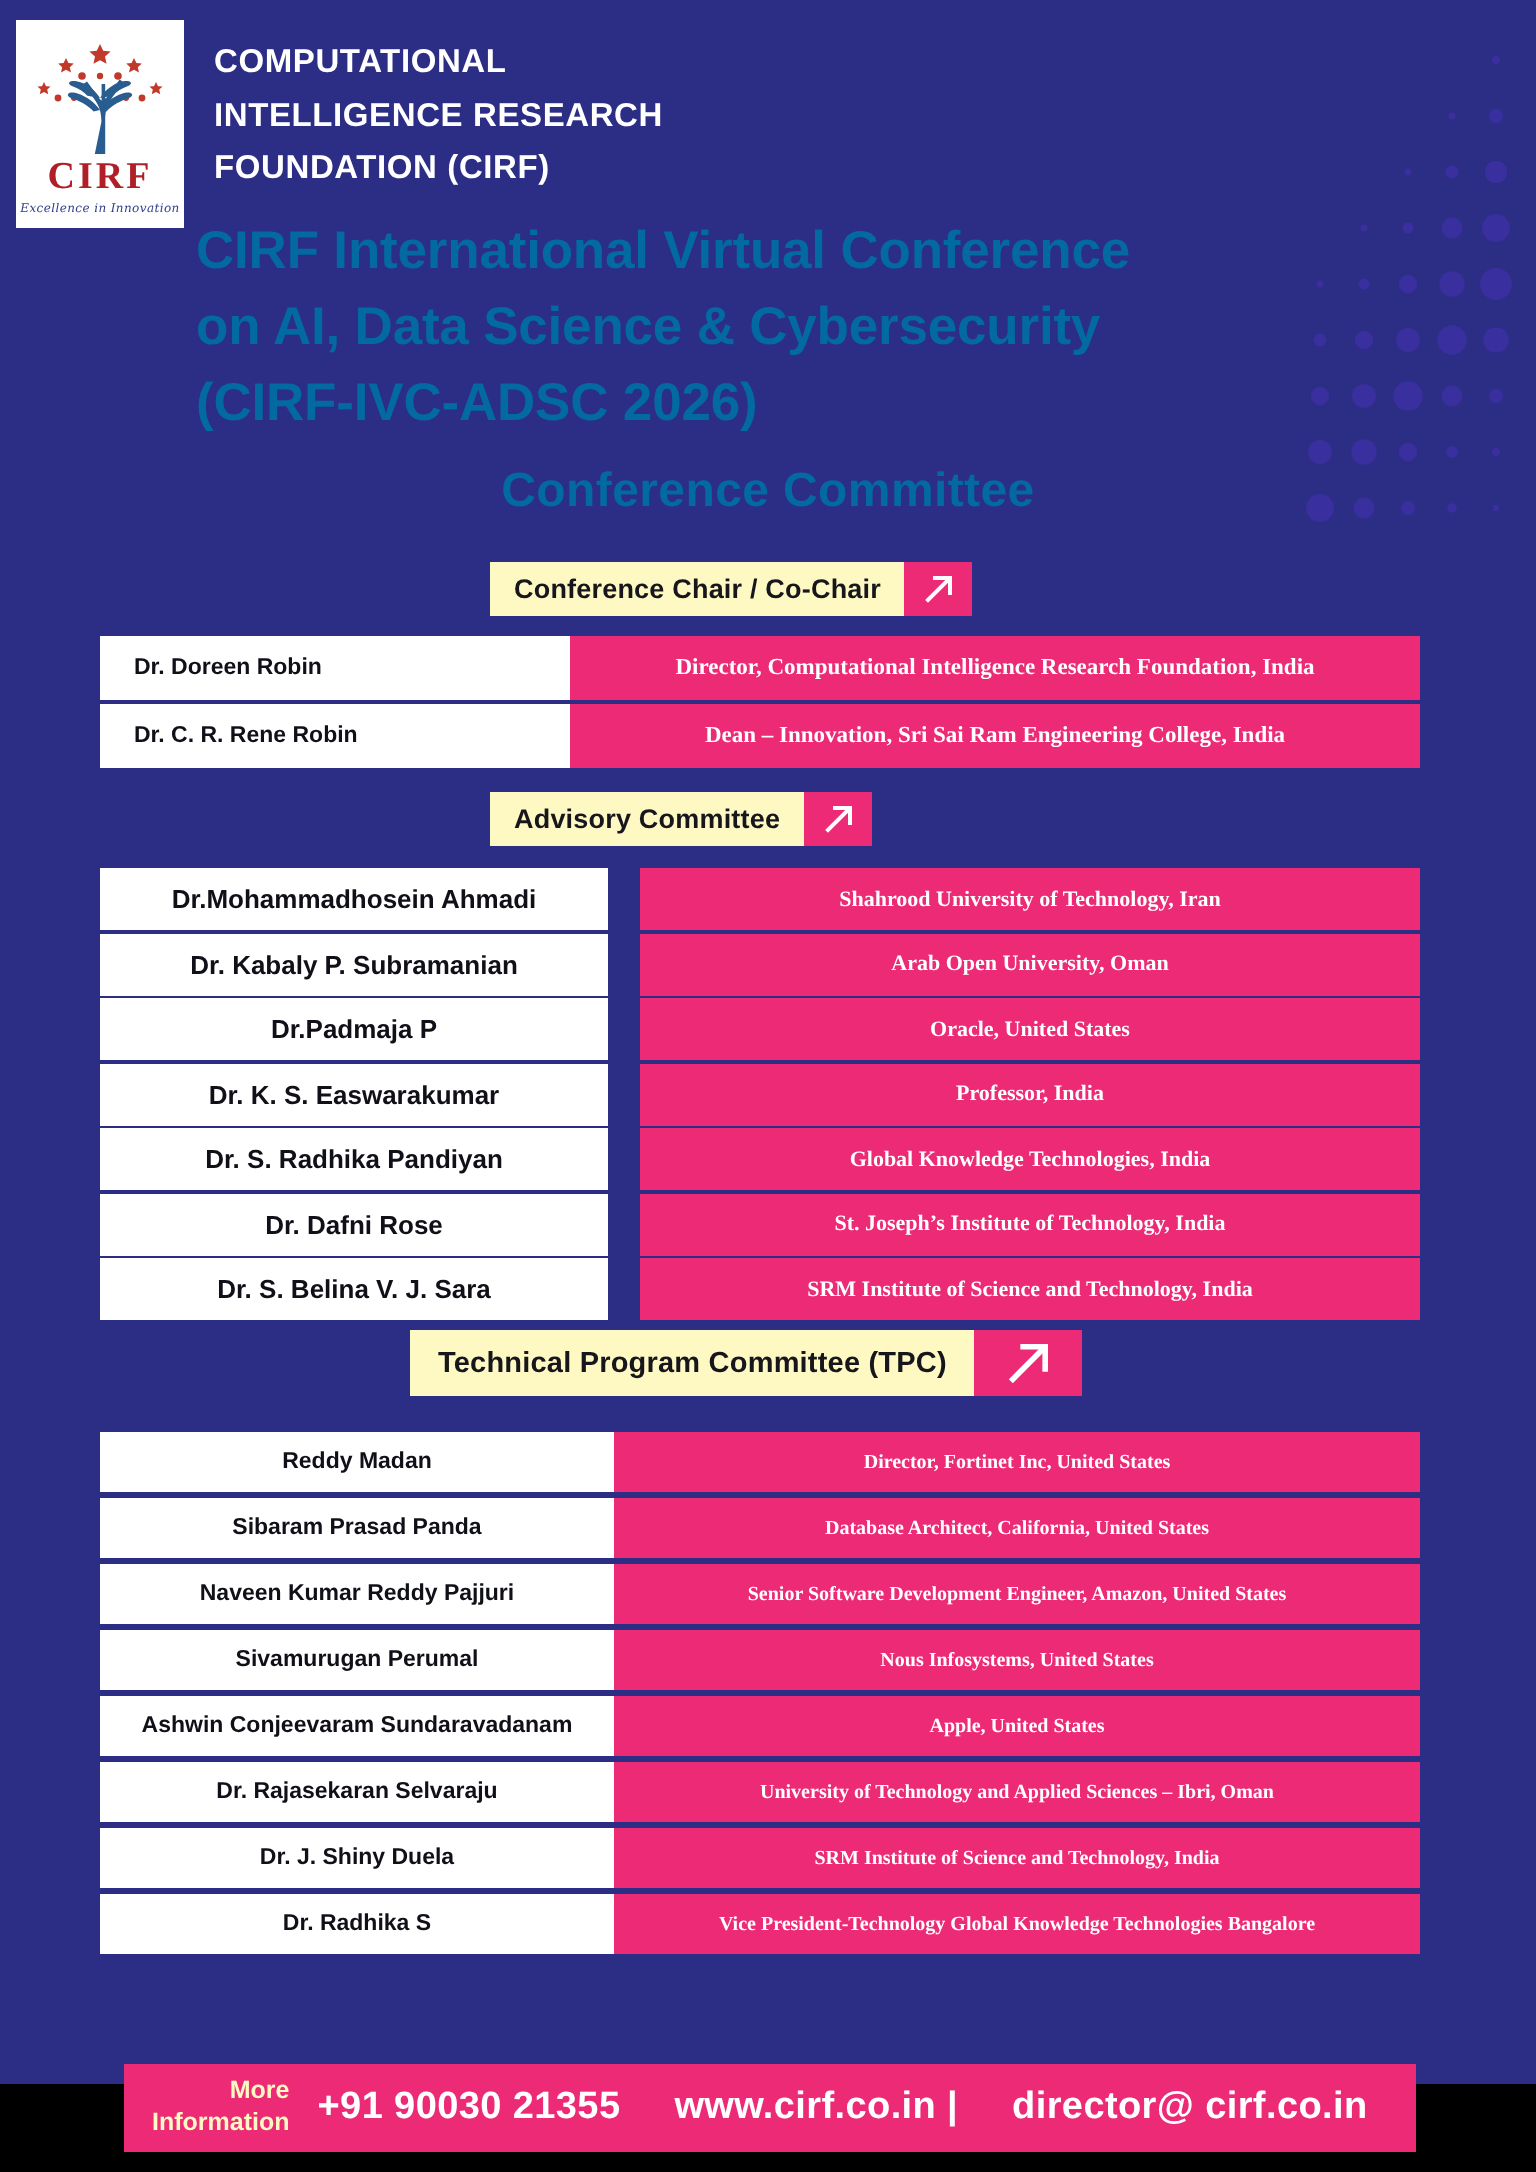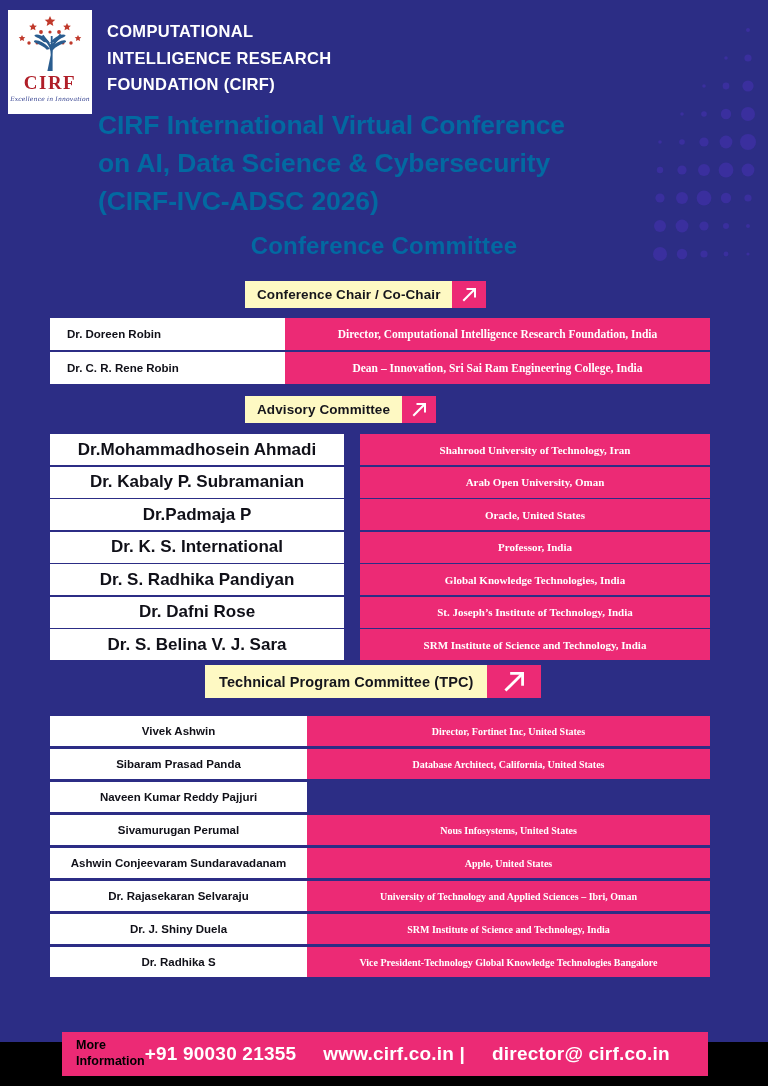--- a/index.html
+++ b/index.html
@@ -49,21 +49,21 @@
   .logo-box {
     position: absolute;
     left: 8px;
     top: 10px;
     width: 84px;
     height: 104px;
     background: #ffffff;
     display: flex;
     flex-direction: column;
     align-items: center;
-    justify-content: flex-start;
+    justify-content: center;
     padding-top: 3px;
     box-sizing: border-box;
   }
   .logo-svg { display:block; }
   .logo-word {
     font-family: "Liberation Serif", serif;
     color: #b01e28;
     font-size: 19px;
     font-weight: bold;
     letter-spacing: 1.5px;
@@ -177,21 +177,21 @@
   
   #chair-rows { left: 50px; top: 318px; width: 660px; }
   #chair-rows .row { height: 32px; margin-bottom: 2px; }
   #chair-rows .name { width: 235px; font-size: 11.5px; padding-left: 17px; }
   #chair-rows .aff { font-size: 11.5px; }
 
   
   #adv-rows { left: 50px; top: 434px; width: 660px; }
   #adv-rows .row { height: 31px; margin-bottom: 1.5px; }
   #adv-rows .name {
-    width: 294px; font-size: 17px;
+    width: 254px; font-size: 13px;
     justify-content: center; text-align: center; padding: 0 4px;
   }
   #adv-rows .aff { font-size: 11px; margin-left: 16px; }
 
   
   #tpc-rows { left: 50px; top: 716px; width: 660px; }
   #tpc-rows .row { height: 30px; margin-bottom: 3px; }
   #tpc-rows .name {
     width: 257px; font-size: 11.5px;
     justify-content: center; text-align: center; padding: 0 3px;
@@ -205,25 +205,27 @@
     top: 1032px;
     width: 646px;
     height: 44px;
     background: #ec2a75;
     display: flex;
     align-items: center;
     padding-left: 14px;
     box-sizing: border-box;
   }
   .footer .more {
-    color: #000000;
+    color: #fef9c3;
     font-size: 12.5px;
     font-weight: bold;
     line-height: 1.25;
     white-space: nowrap;
+    margin-right: 14px;
+    text-align: right;
   }
   .footer .contact {
     color: #ffffff;
     font-size: 19px;
     font-weight: bold;
     letter-spacing: .2px;
     white-space: nowrap;
   }
   .footer .contact .gap { display:inline-block; width: 16px; }
 </style>
@@ -359,21 +361,21 @@
       </div>
       <div class="row">
         <div class="name">Dr. Kabaly P. Subramanian</div>
         <div class="aff">Arab Open University, Oman</div>
       </div>
       <div class="row">
         <div class="name">Dr.Padmaja P</div>
         <div class="aff">Oracle, United States</div>
       </div>
       <div class="row">
-        <div class="name">Dr. K. S. International</div>
+        <div class="name">Dr. K. S. Easwarakumar</div>
         <div class="aff">Professor, India</div>
       </div>
       <div class="row">
         <div class="name">Dr. S. Radhika Pandiyan</div>
         <div class="aff">Global Knowledge Technologies, India</div>
       </div>
       <div class="row">
         <div class="name">Dr. Dafni Rose</div>
         <div class="aff">St. Joseph’s Institute of Technology, India</div>
       </div>
@@ -389,29 +391,30 @@
       <svg width="25" height="25" viewBox="0 0 17 17" xmlns="http://www.w3.org/2000/svg">
         <g stroke="#ffffff" stroke-width="1.9" fill="none" stroke-linecap="square">
           <line x1="3" y1="14" x2="13.5" y2="3.5"></line>
           <polyline points="6.5,3 14,3 14,10.5" stroke-linejoin="miter"></polyline>
         </g>
       </svg>
     </div>
   </div>
   <div class="rows" id="tpc-rows">
       <div class="row">
-        <div class="name">Vivek Ashwin</div>
+        <div class="name">Reddy Madan</div>
         <div class="aff">Director, Fortinet Inc, United States</div>
       </div>
       <div class="row">
         <div class="name">Sibaram Prasad Panda</div>
         <div class="aff">Database Architect, California, United States</div>
       </div>
       <div class="row">
         <div class="name">Naveen Kumar Reddy Pajjuri</div>
+        <div class="aff">Senior Software Development Engineer, Amazon, United States</div>
       </div>
       <div class="row">
         <div class="name">Sivamurugan Perumal</div>
         <div class="aff">Nous Infosystems, United States</div>
       </div>
       <div class="row">
         <div class="name">Ashwin Conjeevaram Sundaravadanam</div>
         <div class="aff">Apple, United States</div>
       </div>
       <div class="row">

